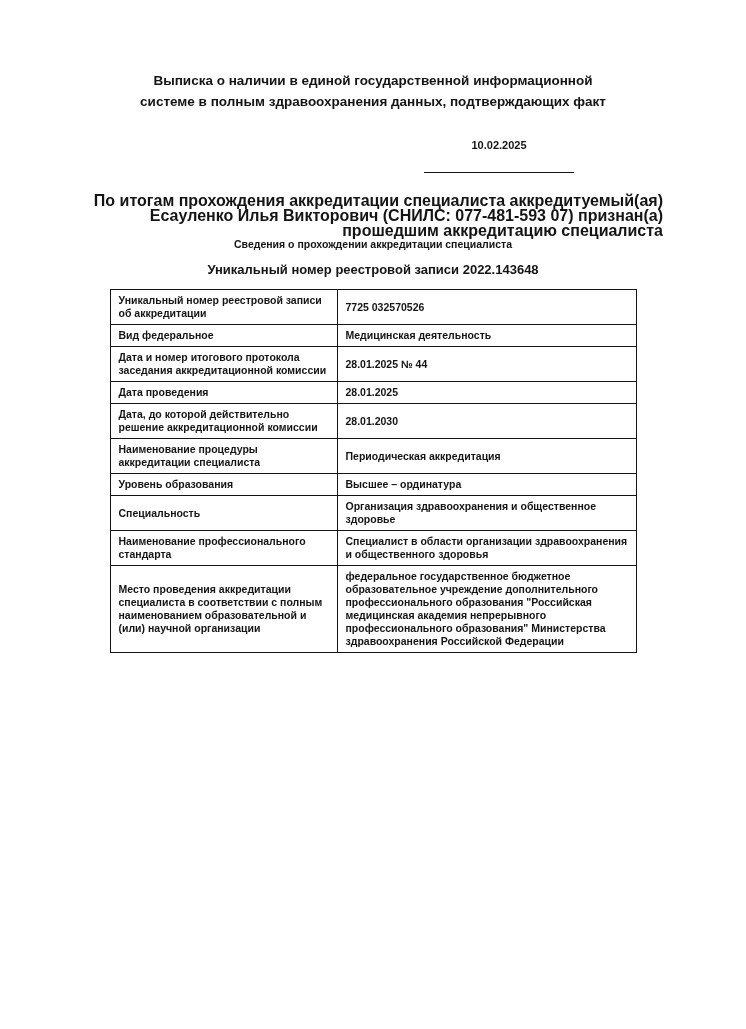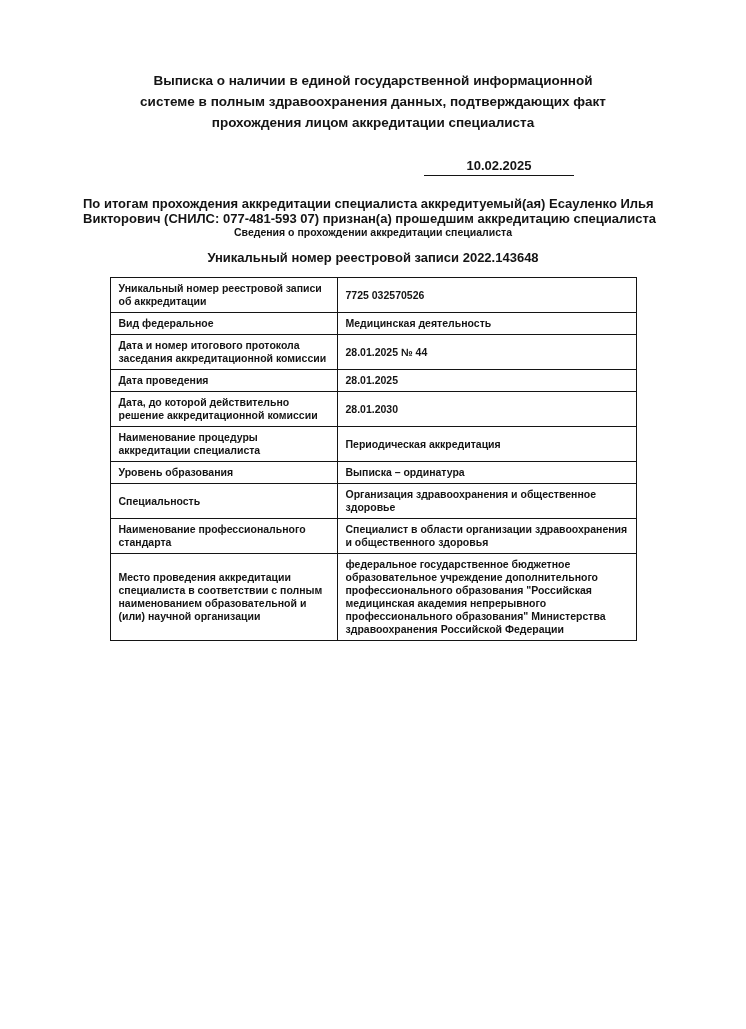--- a/index.html
+++ b/index.html
@@ -19,35 +19,35 @@
     text-align: center;
     font-size: 13.5px;
     line-height: 21px;
   }
   .date-block {
     width: 150px;
     margin: 26px 0 0 424px;
     text-align: center;
   }
   .date-value {
-    font-size: 13px;
+    font-size: 11px;
     line-height: 14px;
-    padding-bottom: 2px;
+    padding-bottom: 20px;
     border-bottom: 1.5px solid #141414;
   }
   .date-caption {
     font-size: 10.5px;
     line-height: 13px;
     padding-top: 2px;
   }
   .intro {
     width: 580px;
     margin: 20px auto 0;
-    text-align: left;
-    font-size: 13px;
+    text-align: right;
+    font-size: 16px;
     line-height: 15px;
   }
   .section-heading {
     text-align: center;
     font-size: 10.5px;
     line-height: 13px;
   }
   .registry-heading {
     margin-top: 11px;
     text-align: center;
@@ -71,21 +71,20 @@
   table.acc td.label-cell { width: 210px; }
 </style>
 </head>
 <body>
 
 <div class="page">
 
   <div class="title">
     <div>Выписка о наличии в единой государственной информационной</div>
     <div>системе в полным здравоохранения данных, подтверждающих факт</div>
-    <div>прохождения лицом аккредитации специалиста</div>
   </div>
 
   <div class="date-block">
     <div class="date-value">10.02.2025</div>
   </div>
 
   <div class="intro">По итогам прохождения аккредитации специалиста аккредитуемый(ая) Есауленко Илья Викторович (СНИЛС: 077-481-593 07) признан(а) прошедшим аккредитацию специалиста</div>
 
   <div class="section-heading">Сведения о прохождении аккредитации специалиста</div>
 
@@ -112,21 +111,21 @@
         <tr>
           <td class="label-cell">Дата, до которой действительно решение аккредитационной комиссии</td>
           <td class="value-cell">28.01.2030</td>
         </tr>
         <tr>
           <td class="label-cell">Наименование процедуры аккредитации специалиста</td>
           <td class="value-cell">Периодическая аккредитация</td>
         </tr>
         <tr>
           <td class="label-cell">Уровень образования</td>
-          <td class="value-cell">Выписка – ординатура</td>
+          <td class="value-cell">Высшее – ординатура</td>
         </tr>
         <tr>
           <td class="label-cell">Специальность</td>
           <td class="value-cell">Организация здравоохранения и общественное здоровье</td>
         </tr>
         <tr>
           <td class="label-cell">Наименование профессионального стандарта</td>
           <td class="value-cell">Специалист в области организации здравоохранения и общественного здоровья</td>
         </tr>
         <tr>

